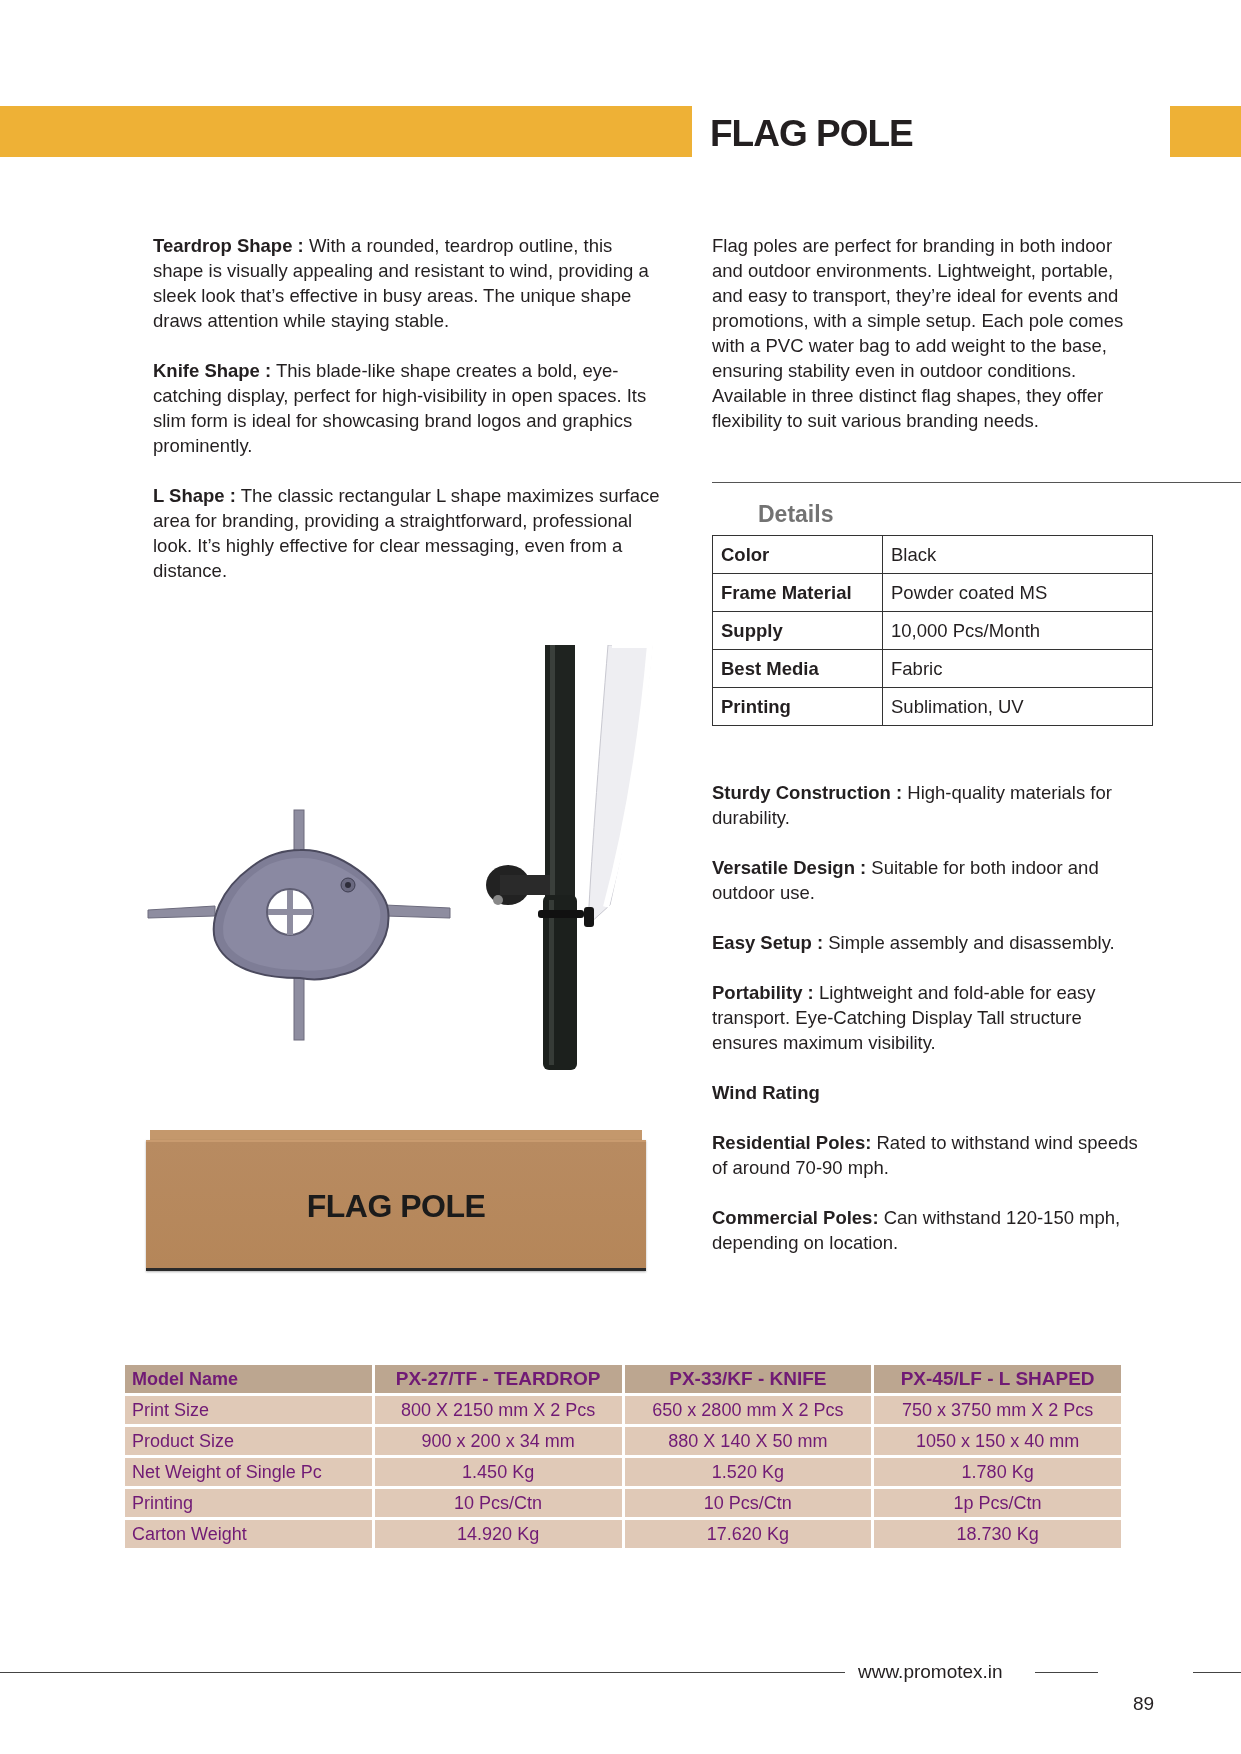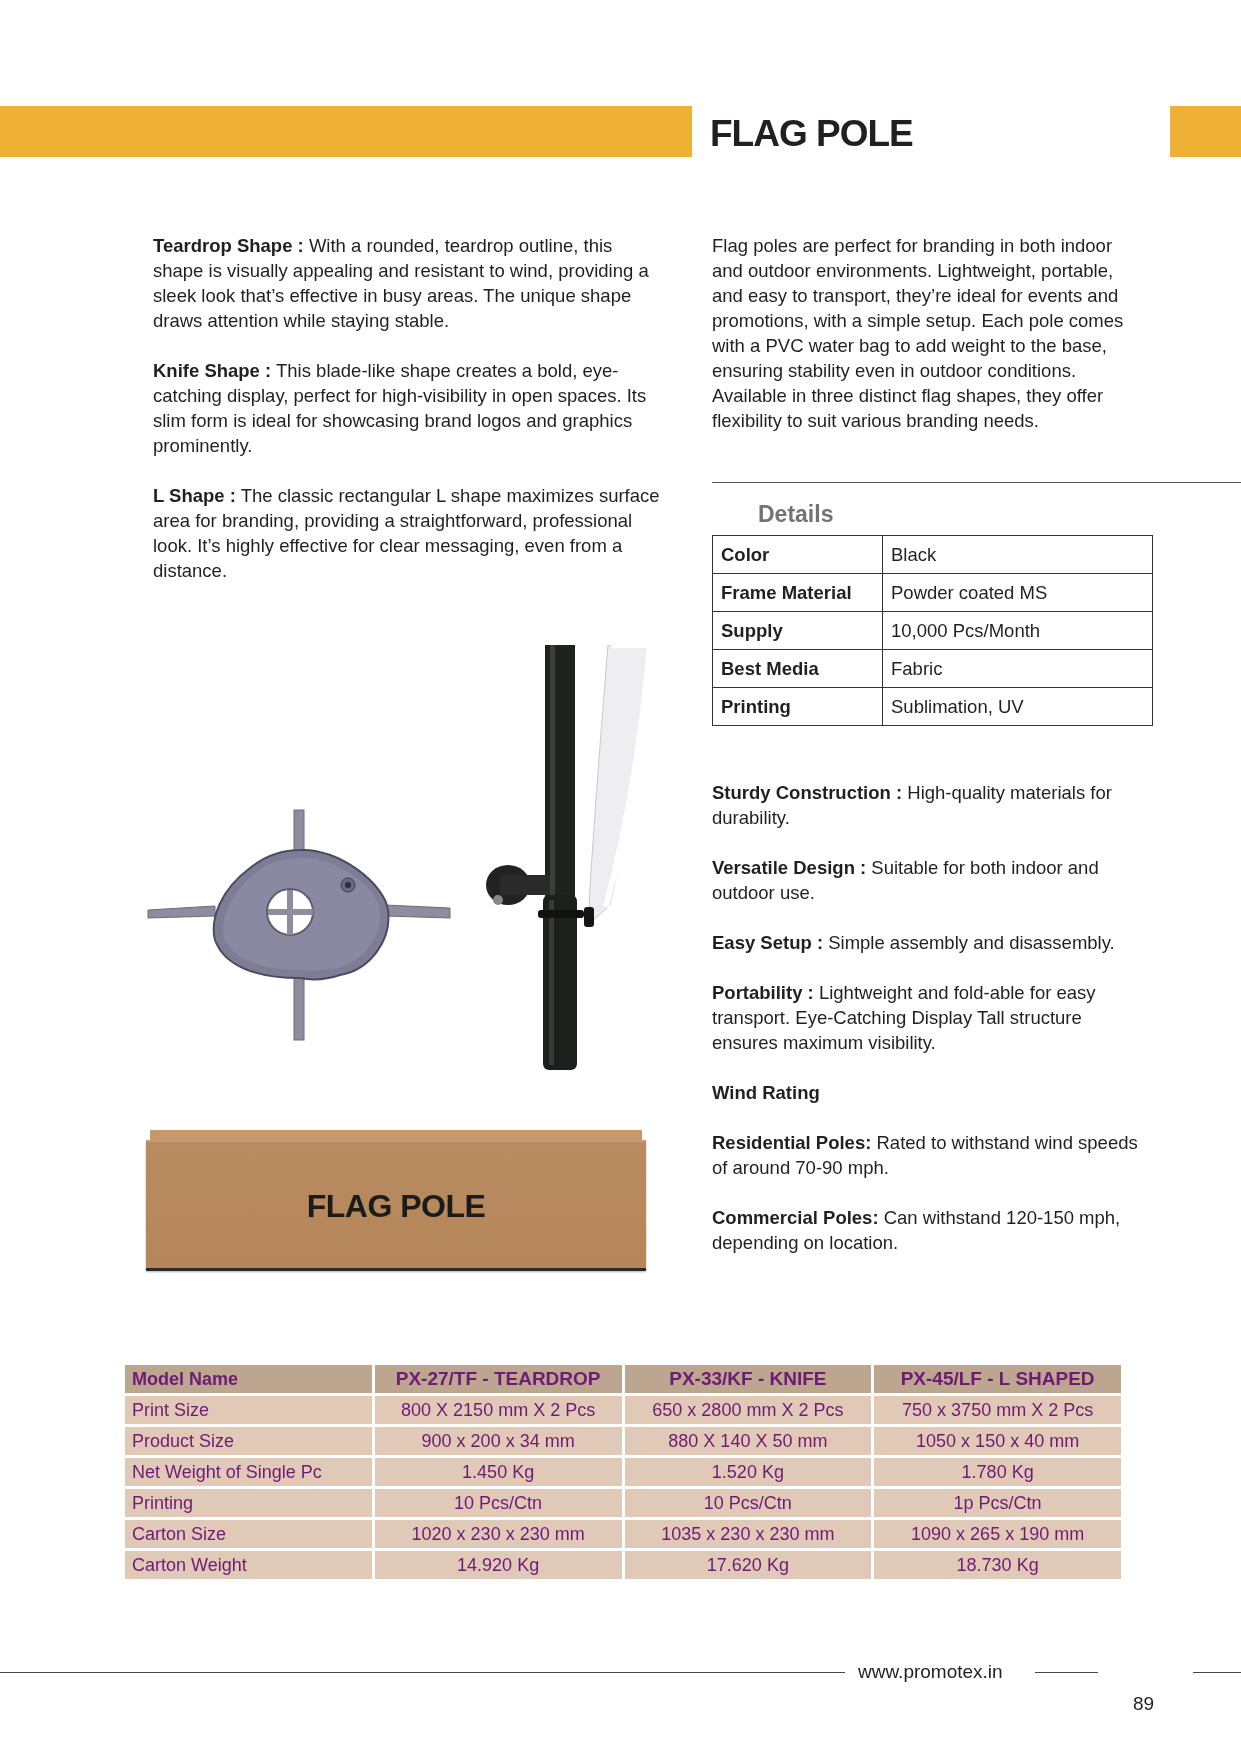--- a/index.html
+++ b/index.html
@@ -195,26 +195,20 @@
     <td>1.520 Kg</td>
     <td>1.780 Kg</td>
   </tr>
   <tr>
     <td class="first">Printing</td>
     <td>10 Pcs/Ctn</td>
     <td>10 Pcs/Ctn</td>
     <td>1p Pcs/Ctn</td>
   </tr>
   <tr>
-    <td class="first">Carton Size</td>
-    <td>1020 x 230 x 230 mm</td>
-    <td>1035 x 230 x 230 mm</td>
-    <td>1090 x 265 x 190 mm</td>
-  </tr>
-  <tr>
     <td class="first">Carton Weight</td>
     <td>14.920 Kg</td>
     <td>17.620 Kg</td>
     <td>18.730 Kg</td>
   </tr>
 </tbody>
   </table>
 
 <div class="abs foot-line1"></div>
 <div class="abs foot-url">www.promotex.in</div>

